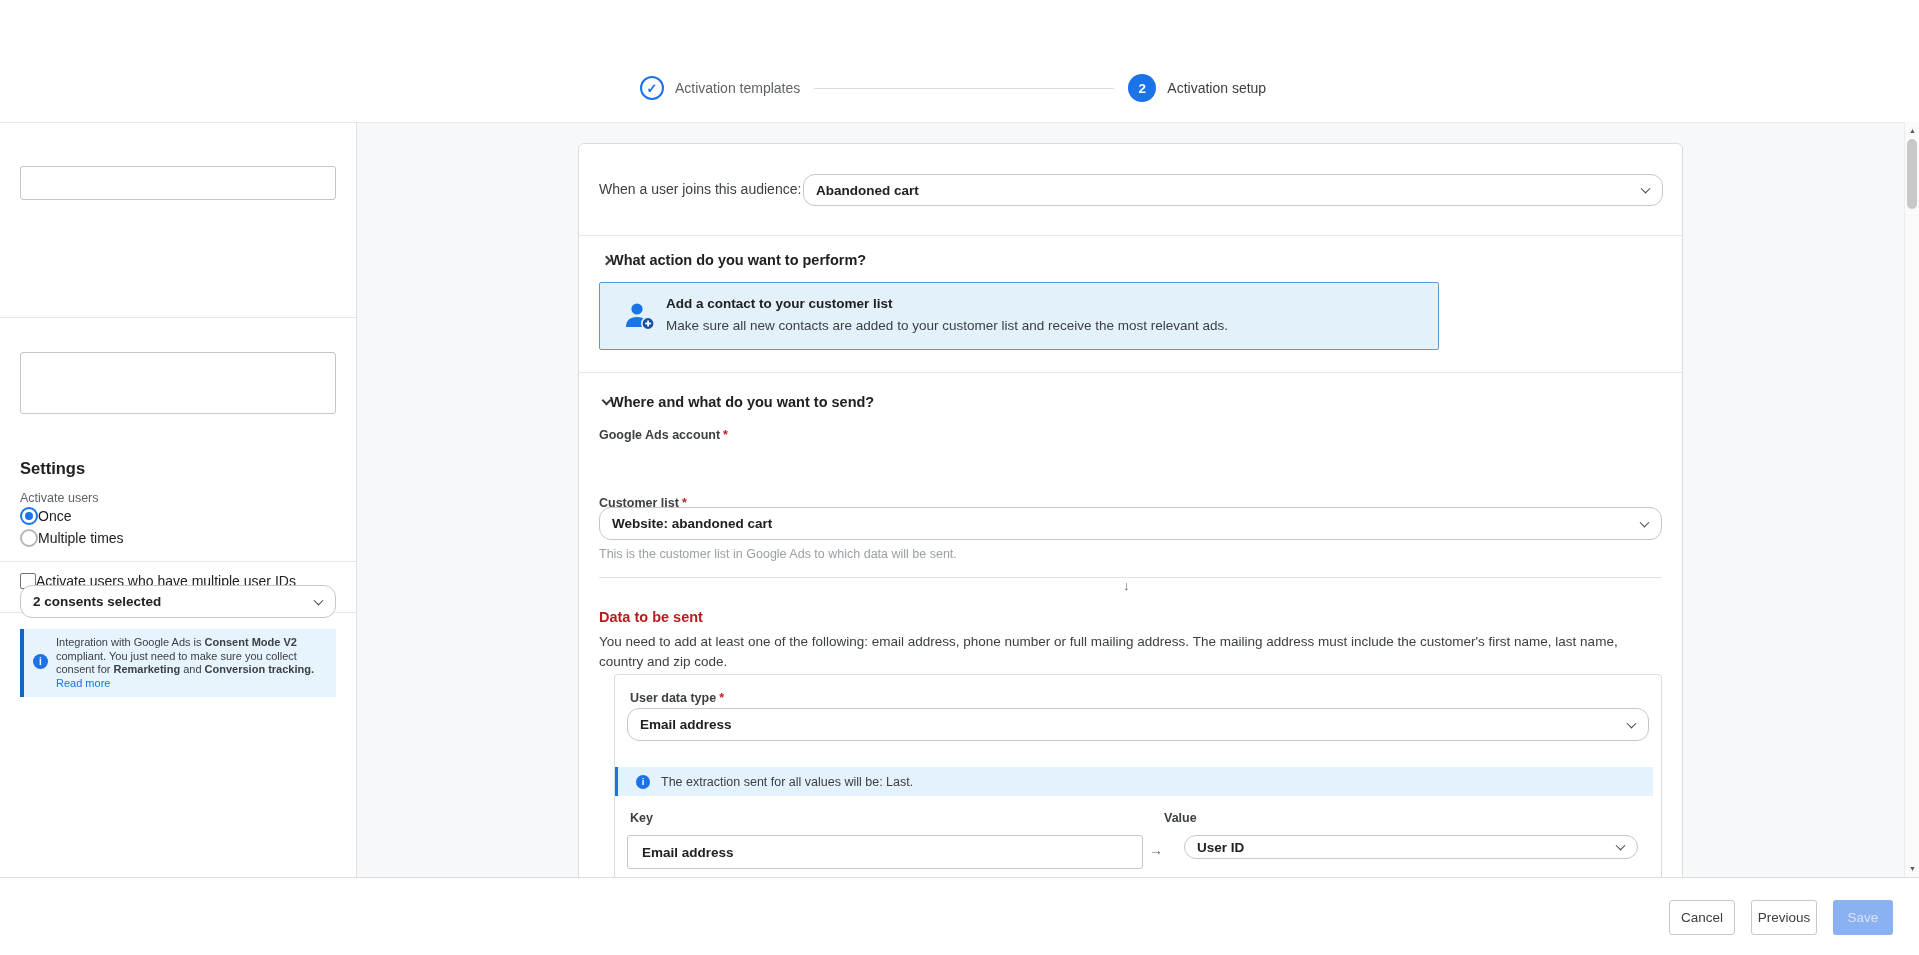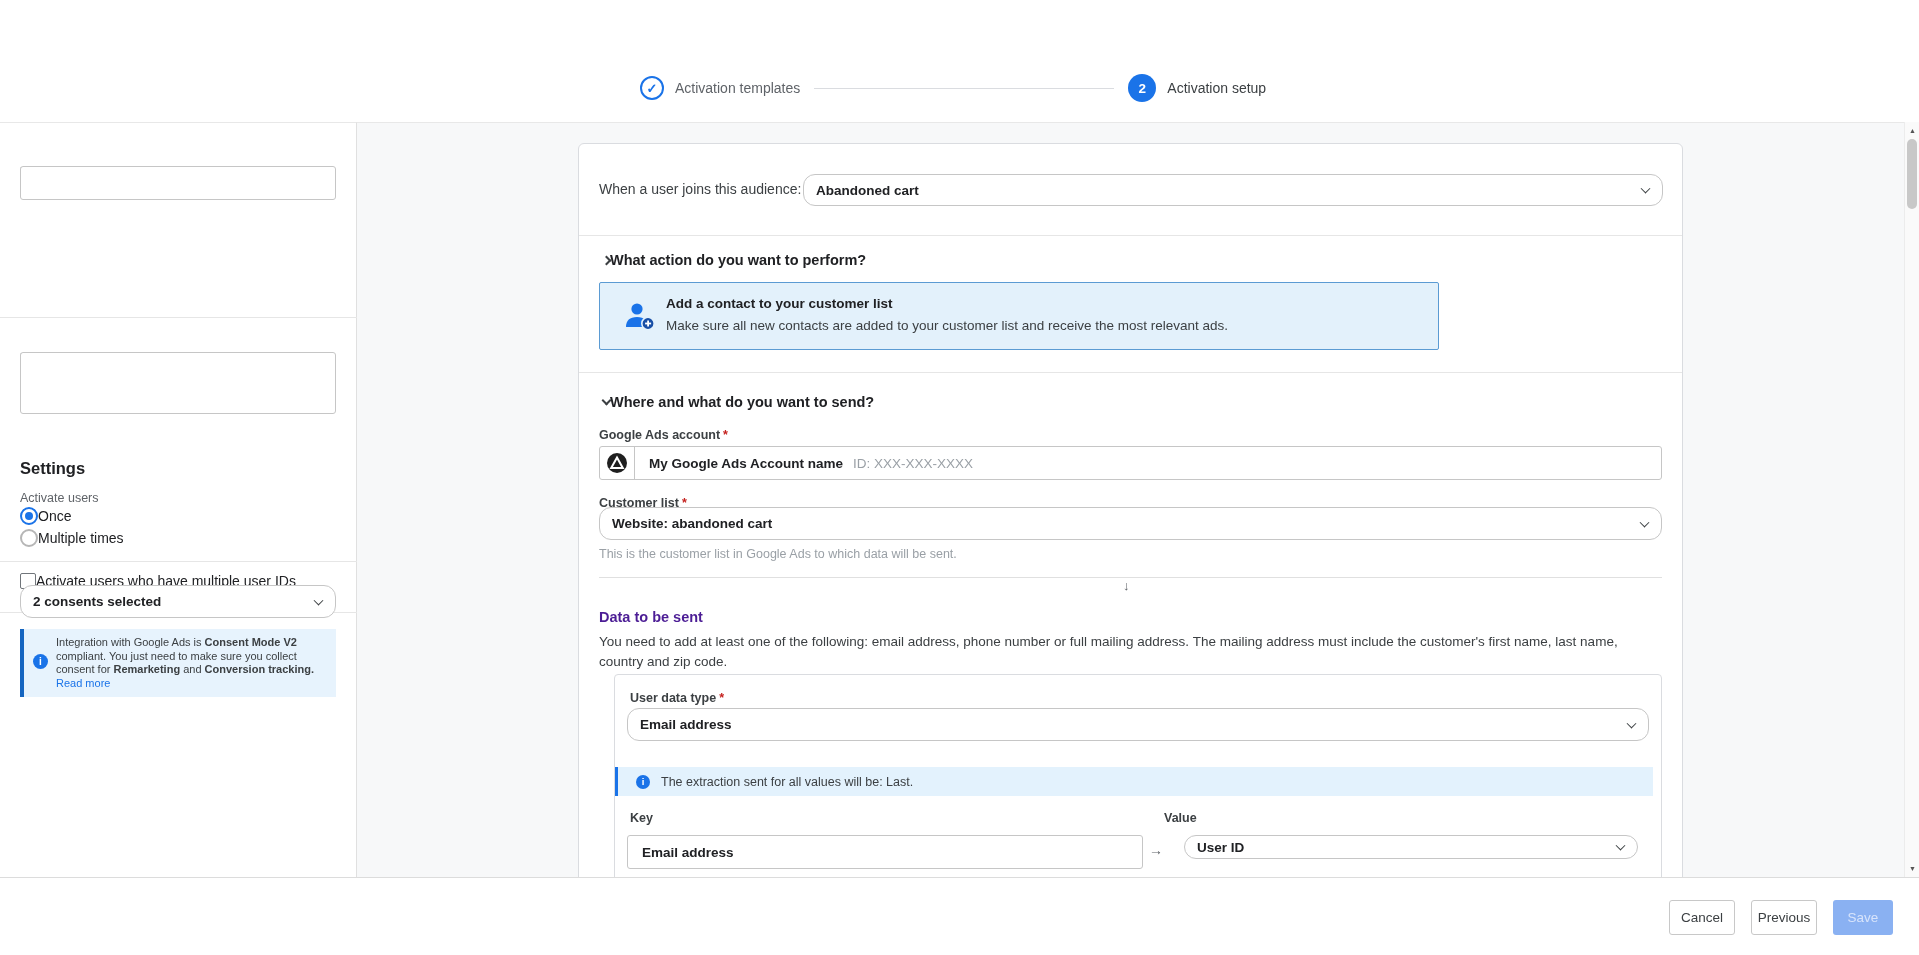--- a/index.html
+++ b/index.html
@@ -73,21 +73,21 @@
   .ga-row { position:absolute; left:20px; top:302px; width:1063px; height:34px; border:1px solid #c6c6c6; border-radius:3px; background:#fff;
         display:flex; align-items:center; cursor:pointer; }
   .ga-icon-cell { width:35px; height:100%; border-right:1px solid #c6c6c6; display:flex; align-items:center; justify-content:center; }
   .ga-name { margin-left:14px; font-size:13.5px; font-weight:bold; color:#202124; }
   .ga-id { margin-left:10px; font-size:13.5px; color:#9aa0a6; }
   .helper { position:absolute; font-size:12.5px; color:#9aa0a6; }
 
   .arrow-hr { position:absolute; left:20px; top:433px; width:1063px; height:1px; background:#e0e0e0; }
   .down-arrow { position:absolute; left:544px; top:434px; font-size:13px; color:#5f6368; }
 
-  .data-title { position:absolute; left:20px; top:465px; font-size:14.5px; font-weight:bold; color:#4c1d95; }
+  .data-title { position:absolute; left:20px; top:465px; font-size:14.5px; font-weight:bold; color:#b91c1c; }
   .data-desc { position:absolute; left:20px; top:488px; width:1056px; font-size:13.5px; color:#3c4043; line-height:20px; }
 
   .inner-box { position:absolute; left:35px; top:530px; width:1048px; height:290px; border:1px solid #dadce0; border-radius:4px; background:#fff; }
   .extract-strip { position:absolute; left:0; top:92px; width:1038px; height:29px; background:#e3f2fd; border-left:3px solid #1a73e8;
         display:flex; align-items:center; }
   .strip-icon { width:14px; height:14px; border-radius:50%; background:#1a73e8; color:#fff; font-size:9.5px; font-weight:bold;
         display:flex; align-items:center; justify-content:center; margin-left:18px; flex:0 0 14px; }
   .strip-text { margin-left:11px; font-size:12.5px; color:#3c4043; }
   .key-box { position:absolute; left:12px; top:160px; width:516px; height:34px; border:1px solid #c6c6c6; border-radius:3px; background:#fff;
         display:flex; align-items:center; padding-left:14px; font-size:13.5px; font-weight:bold; color:#202124; }
@@ -203,30 +203,20 @@
       <div class="card-hr" style="top:228px;"></div>
 
       <div class="sec-header" style="top:250px;">
         <span class="chev-down"></span>
         <span>Where and what do you want to send?</span>
       </div>
 
       <div class="small-label" style="left:20px; top:284px;">
         <span>Google Ads account</span><span class="req">*</span>
       </div>
-      <div class="ga-row">
-        <div class="ga-icon-cell">
-          <svg width="20" height="20" viewBox="0 0 20 20">
-            <circle cx="10" cy="10" r="10" fill="#1f1f1f"></circle>
-            <polygon points="10,4.6 15.8,15 4.2,15" fill="none" stroke="#fff" stroke-width="2"></polygon>
-          </svg>
-        </div>
-        <span class="ga-name">My Google Ads Account name</span>
-        <span class="ga-id">ID: XXX-XXX-XXXX</span>
-      </div>
 
       <div class="small-label" style="left:20px; top:352px;">
         <span>Customer list</span><span class="req">*</span>
       </div>
       <div class="select" style="left:20px; top:363px; width:1063px; height:33px;">
         <span>Website: abandoned cart</span>
         <span class="chev"></span>
       </div>
       <div class="helper" style="left:20px; top:403px;">This is the customer list in Google Ads to which data will be sent.</div>
 

